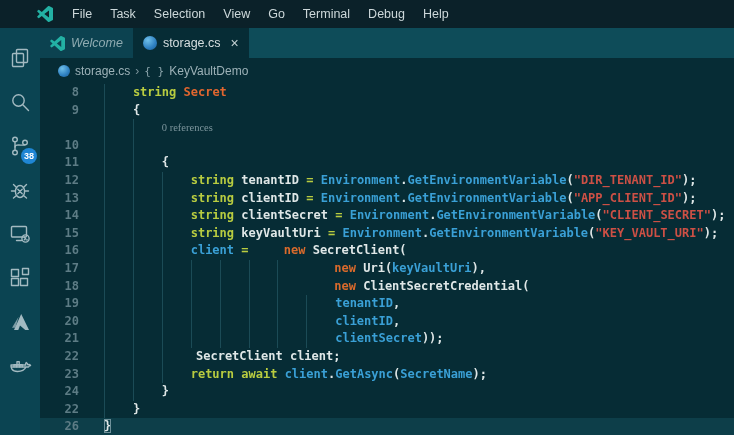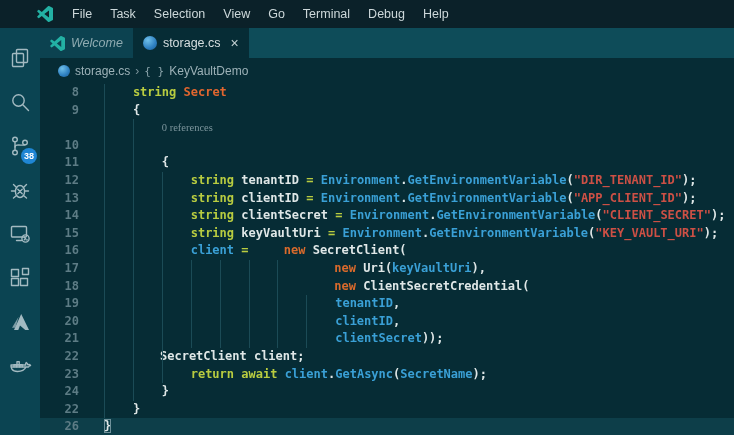--- a/index.html
+++ b/index.html
@@ -189,21 +189,21 @@
           <div class="row"><div class="gutter">12</div><div class="codearea"><i class="guide" style="left: 0px;"></i><i class="guide" style="left: 28.9px;"></i><i class="guide" style="left: 57.8px;"></i><span class="codetext" style="margin-left: 86.7px;"><span class="tk-kw">string</span><span class="tk-pl"> tenantID </span><span class="tk-kw">=</span><span class="tk-pl"> </span><span class="tk-id">Environment</span><span class="tk-pl">.</span><span class="tk-id">GetEnvironmentVariable</span><span class="tk-pl">(</span><span class="tk-str">"DIR_TENANT_ID"</span><span class="tk-pl">);</span></span></div></div>
           <div class="row"><div class="gutter">13</div><div class="codearea"><i class="guide" style="left: 0px;"></i><i class="guide" style="left: 28.9px;"></i><i class="guide" style="left: 57.8px;"></i><span class="codetext" style="margin-left: 86.7px;"><span class="tk-kw">string</span><span class="tk-pl"> clientID </span><span class="tk-kw">=</span><span class="tk-pl"> </span><span class="tk-id">Environment</span><span class="tk-pl">.</span><span class="tk-id">GetEnvironmentVariable</span><span class="tk-pl">(</span><span class="tk-str">"APP_CLIENT_ID"</span><span class="tk-pl">);</span></span></div></div>
           <div class="row"><div class="gutter">14</div><div class="codearea"><i class="guide" style="left: 0px;"></i><i class="guide" style="left: 28.9px;"></i><i class="guide" style="left: 57.8px;"></i><span class="codetext" style="margin-left: 86.7px;"><span class="tk-kw">string</span><span class="tk-pl"> clientSecret </span><span class="tk-kw">=</span><span class="tk-pl"> </span><span class="tk-id">Environment</span><span class="tk-pl">.</span><span class="tk-id">GetEnvironmentVariable</span><span class="tk-pl">(</span><span class="tk-str">"CLIENT_SECRET"</span><span class="tk-pl">);</span></span></div></div>
           <div class="row"><div class="gutter">15</div><div class="codearea"><i class="guide" style="left: 0px;"></i><i class="guide" style="left: 28.9px;"></i><i class="guide" style="left: 57.8px;"></i><span class="codetext" style="margin-left: 86.7px;"><span class="tk-kw">string</span><span class="tk-pl"> keyVaultUri </span><span class="tk-kw">=</span><span class="tk-pl"> </span><span class="tk-id">Environment</span><span class="tk-pl">.</span><span class="tk-id">GetEnvironmentVariable</span><span class="tk-pl">(</span><span class="tk-str">"KEY_VAULT_URI"</span><span class="tk-pl">);</span></span></div></div>
           <div class="row"><div class="gutter">16</div><div class="codearea"><i class="guide" style="left: 0px;"></i><i class="guide" style="left: 28.9px;"></i><i class="guide" style="left: 57.8px;"></i><span class="codetext" style="margin-left: 86.7px;"><span class="tk-id">client</span><span class="tk-pl"> </span><span class="tk-kw">=</span><span class="tk-pl"> </span><span class="tk-nw">new</span><span class="tk-pl"> SecretClient(</span></span></div></div>
           <div class="row"><div class="gutter">17</div><div class="codearea"><i class="guide" style="left: 0px;"></i><i class="guide" style="left: 28.9px;"></i><i class="guide" style="left: 57.8px;"></i><i class="guide" style="left: 86.7px;"></i><i class="guide" style="left: 115.6px;"></i><i class="guide" style="left: 144.5px;"></i><i class="guide" style="left: 173.4px;"></i><span class="codetext" style="margin-left: 202.3px;"><span class="tk-nw">new</span><span class="tk-pl"> Uri(</span><span class="tk-id">keyVaultUri</span><span class="tk-pl">),</span></span></div></div>
           <div class="row"><div class="gutter">18</div><div class="codearea"><i class="guide" style="left: 0px;"></i><i class="guide" style="left: 28.9px;"></i><i class="guide" style="left: 57.8px;"></i><i class="guide" style="left: 86.7px;"></i><i class="guide" style="left: 115.6px;"></i><i class="guide" style="left: 144.5px;"></i><i class="guide" style="left: 173.4px;"></i><span class="codetext" style="margin-left: 202.3px;"><span class="tk-nw">new</span><span class="tk-pl"> ClientSecretCredential(</span></span></div></div>
           <div class="row"><div class="gutter">19</div><div class="codearea"><i class="guide" style="left: 0px;"></i><i class="guide" style="left: 28.9px;"></i><i class="guide" style="left: 57.8px;"></i><i class="guide" style="left: 86.7px;"></i><i class="guide" style="left: 115.6px;"></i><i class="guide" style="left: 144.5px;"></i><i class="guide" style="left: 173.4px;"></i><i class="guide" style="left: 202.3px;"></i><span class="codetext" style="margin-left: 231.2px;"><span class="tk-id">tenantID</span><span class="tk-pl">,</span></span></div></div>
           <div class="row"><div class="gutter">20</div><div class="codearea"><i class="guide" style="left: 0px;"></i><i class="guide" style="left: 28.9px;"></i><i class="guide" style="left: 57.8px;"></i><i class="guide" style="left: 86.7px;"></i><i class="guide" style="left: 115.6px;"></i><i class="guide" style="left: 144.5px;"></i><i class="guide" style="left: 173.4px;"></i><i class="guide" style="left: 202.3px;"></i><span class="codetext" style="margin-left: 231.2px;"><span class="tk-id">clientID</span><span class="tk-pl">,</span></span></div></div>
           <div class="row"><div class="gutter">21</div><div class="codearea"><i class="guide" style="left: 0px;"></i><i class="guide" style="left: 28.9px;"></i><i class="guide" style="left: 57.8px;"></i><i class="guide" style="left: 86.7px;"></i><i class="guide" style="left: 115.6px;"></i><i class="guide" style="left: 144.5px;"></i><i class="guide" style="left: 173.4px;"></i><i class="guide" style="left: 202.3px;"></i><span class="codetext" style="margin-left: 231.2px;"><span class="tk-id">clientSecret</span><span class="tk-pl">));</span></span></div></div>
-          <div class="row"><div class="gutter">22</div><div class="codearea"><i class="guide" style="left: 0px;"></i><i class="guide" style="left: 28.9px;"></i><i class="guide" style="left: 57.8px;"></i><span class="codetext" style="margin-left: 56px;"><span class="tk-pl">SecretClient client;</span></span></div></div>
+          <div class="row"><div class="gutter">22</div><div class="codearea"><i class="guide" style="left: 0px;"></i><i class="guide" style="left: 28.9px;"></i><i class="guide" style="left: 57.8px;"></i><span class="codetext" style="margin-left: 92px;"><span class="tk-pl">SecretClient client;</span></span></div></div>
           <div class="row"><div class="gutter">23</div><div class="codearea"><i class="guide" style="left: 0px;"></i><i class="guide" style="left: 28.9px;"></i><i class="guide" style="left: 57.8px;"></i><span class="codetext" style="margin-left: 86.7px;"><span class="tk-kw">return</span><span class="tk-pl"> </span><span class="tk-kw">await</span><span class="tk-pl"> </span><span class="tk-id">client</span><span class="tk-pl">.</span><span class="tk-id">GetAsync</span><span class="tk-pl">(</span><span class="tk-id">SecretName</span><span class="tk-pl">);</span></span></div></div>
           <div class="row"><div class="gutter">24</div><div class="codearea"><i class="guide" style="left: 0px;"></i><i class="guide" style="left: 28.9px;"></i><span class="codetext" style="margin-left: 57.8px;"><span class="tk-pl">}</span></span></div></div>
           <div class="row"><div class="gutter">22</div><div class="codearea"><i class="guide" style="left: 0px;"></i><span class="codetext" style="margin-left: 28.9px;"><span class="tk-pl">}</span></span></div></div>
           <div class="row current"><div class="gutter">26</div><div class="codearea"><span class="codetext" style="margin-left: 0px;"><span class="tk-bm">}</span></span></div></div>
         </div>
     </div>
   </div>
 </div>
 
 </body></html>

